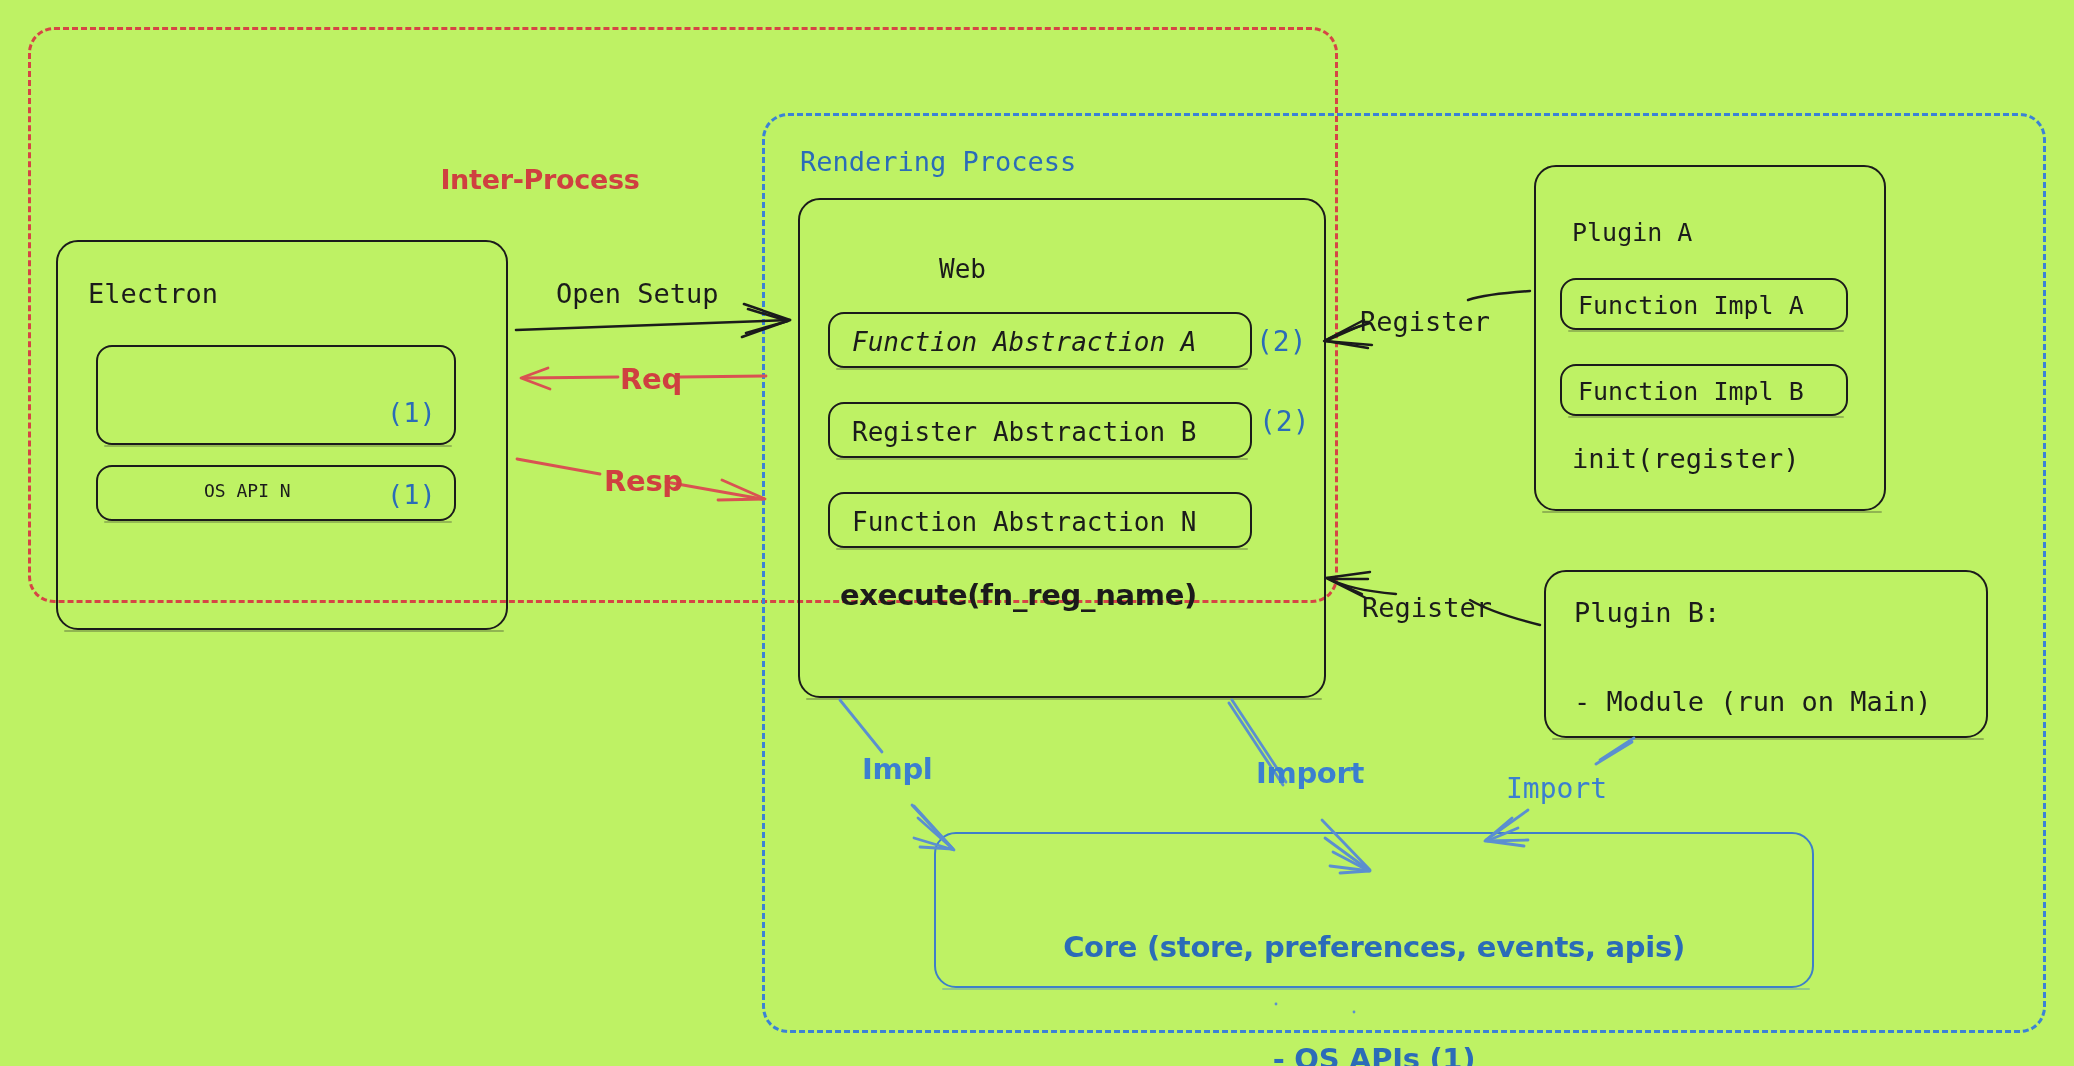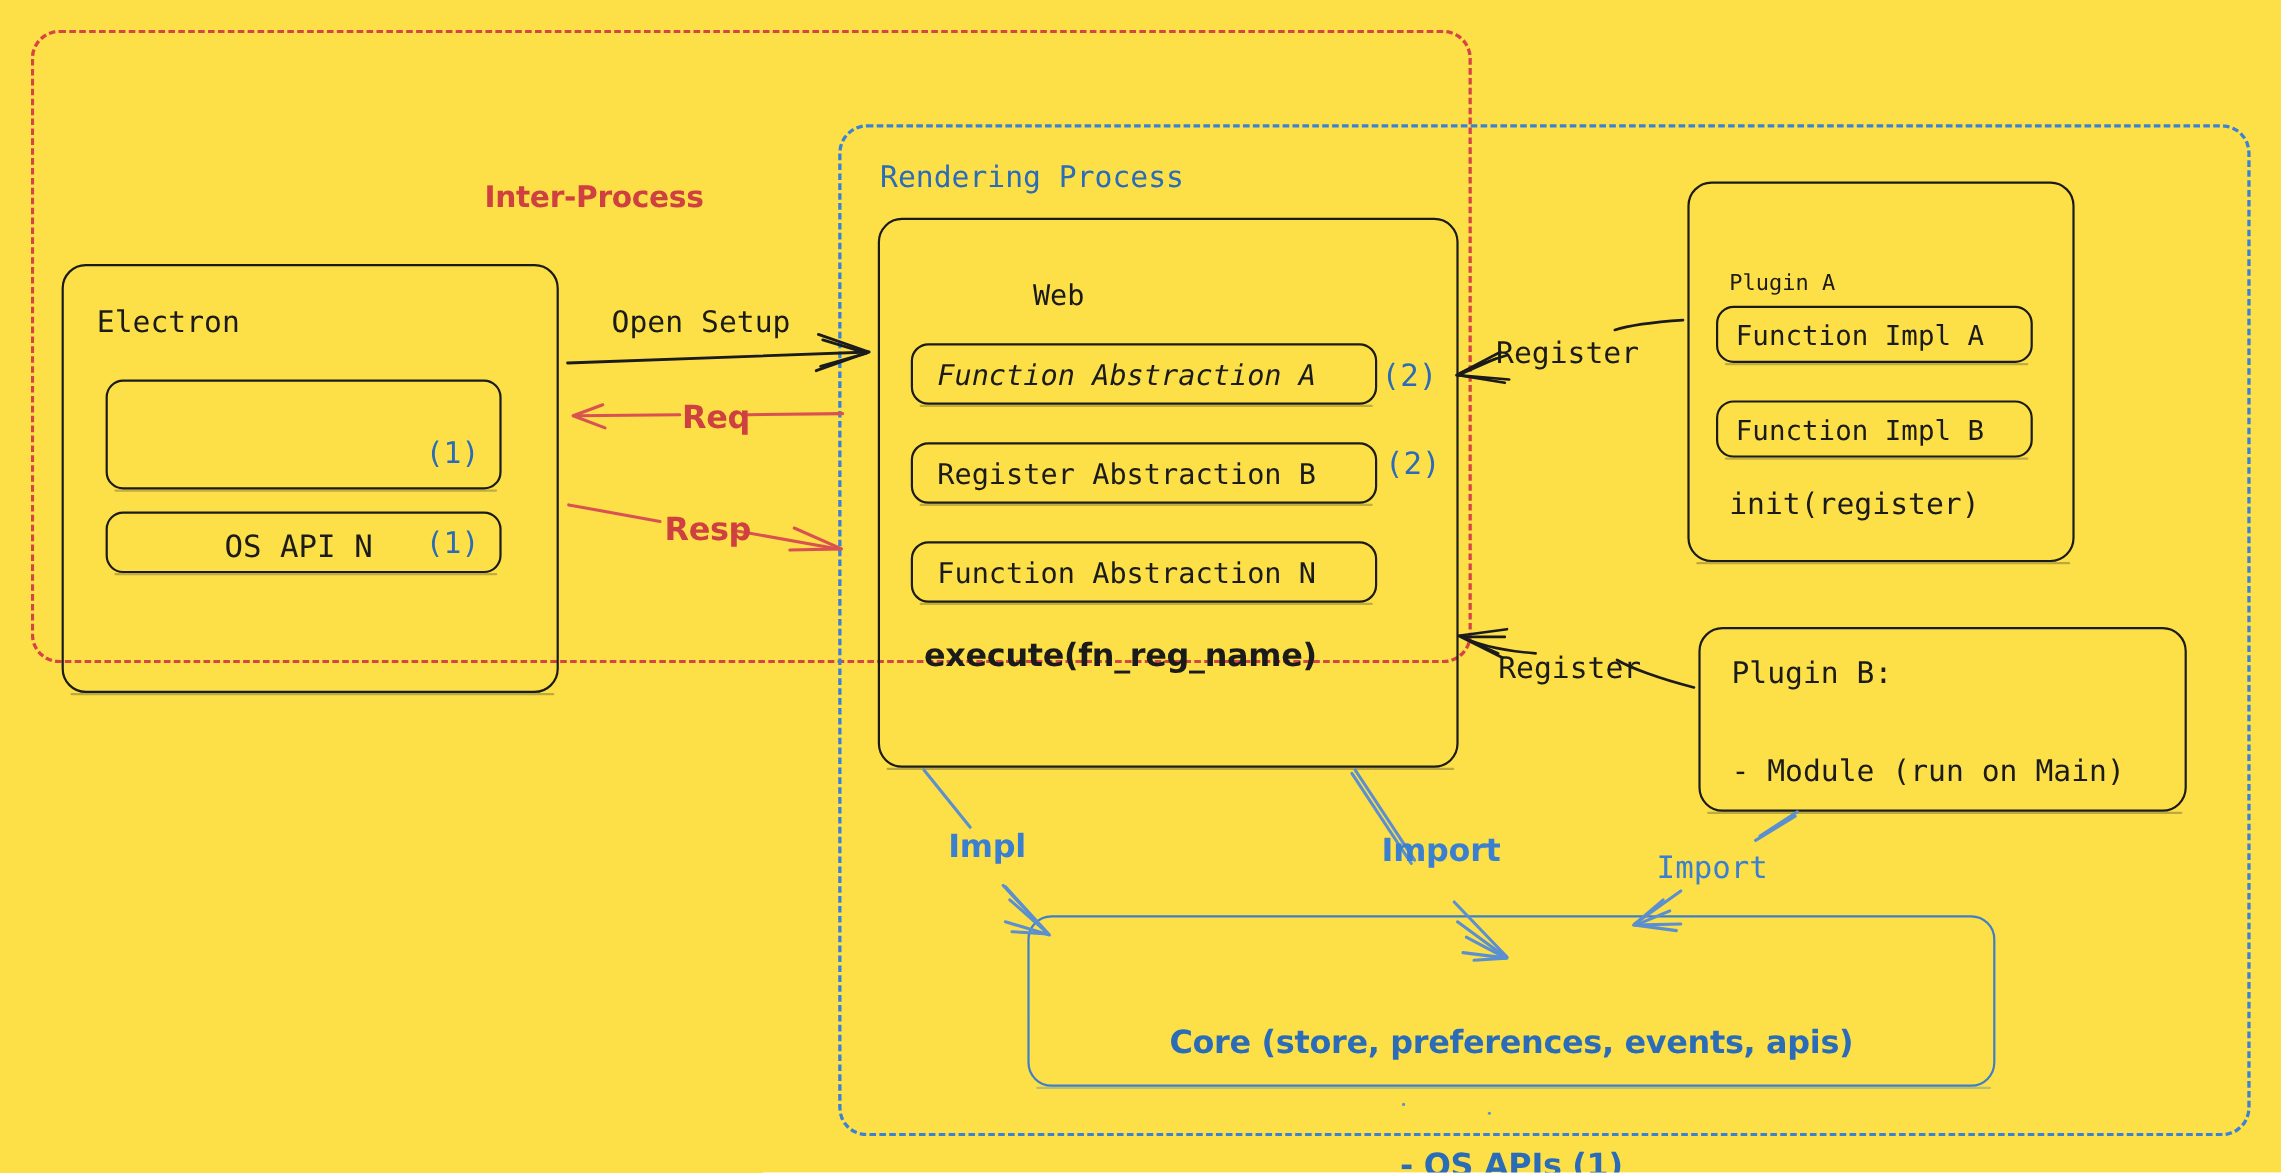--- a/index.html
+++ b/index.html
@@ -1,18 +1,18 @@
 <!DOCTYPE html>
 <html><head>
 <meta charset="utf-8">
 <style>
   html,body{margin:0;padding:0;background:#ffffff;}
   body{width:2074px;height:1066px;overflow:hidden;
        font-family:"DejaVu Sans Mono","Liberation Mono",monospace;}
-  #stage{position:relative;width:2074px;height:1066px;background:#fde047;}
+  #stage{position:relative;width:2074px;height:1066px;background:#bef264;}
 
   
   .dashed{position:absolute;box-sizing:border-box;border-width:3px;border-style:dashed;
           border-radius:26px;background:transparent;}
   .dashed-red{border-color:#d64545;}
   .dashed-blue{border-color:#3b82d6;}
 
   
   .hbox{position:absolute;box-sizing:border-box;border:2.4px solid #1b1b1b;
         border-radius:22px;background:transparent;}
@@ -58,42 +58,42 @@
   <div class="t blue mono" style="left:800px;top:146px;font-size:27px;">Rendering Process</div>
 
   <div class="hbox" style="left:56px;top:240px;width:452px;height:390px;"></div>
 
   <div class="t mono" style="left:88px;top:278px;font-size:27px;">Electron</div>
 
   <div class="pill" style="left:96px;top:345px;width:360px;height:100px;"></div>
   <div class="t blue mono" style="left:387px;top:397px;font-size:27px;">(1)</div>
 
   <div class="pill" style="left:96px;top:465px;width:360px;height:56px;"></div>
-  <div class="t mono" style="left:204px;top:480px;font-size:28px;">OS API N</div>
+  <div class="t mono" style="left:204px;top:480px;font-size:18px;">OS API N</div>
   <div class="t blue mono" style="left:387px;top:479px;font-size:27px;">(1)</div>
 
   <div class="hbox" style="left:798px;top:198px;width:528px;height:500px;"></div>
 
   <div class="t mono" style="left:939px;top:254px;font-size:26px;">Web</div>
 
   <div class="pill" style="left:828px;top:312px;width:424px;height:56px;"></div>
   <div class="t mono" style="left:852px;top:327px;font-size:26px;font-style:italic;">Function Abstraction A</div>
   <div class="t blue mono" style="left:1256px;top:325px;font-size:28px;">(2)</div>
 
   <div class="pill" style="left:828px;top:402px;width:424px;height:56px;"></div>
   <div class="t mono" style="left:852px;top:417px;font-size:26px;">Register Abstraction B</div>
   <div class="t blue mono" style="left:1259px;top:405px;font-size:28px;">(2)</div>
 
   <div class="pill" style="left:828px;top:492px;width:424px;height:56px;"></div>
   <div class="t mono" style="left:852px;top:507px;font-size:26px;">Function Abstraction N</div>
 
   <div class="t hand" style="left:840px;top:578px;font-size:29px;">execute(fn_reg_name)</div>
 
   <div class="hbox" style="left:1534px;top:165px;width:352px;height:346px;"></div>
-  <div class="t mono" style="left:1572px;top:218px;font-size:20px;margin-top:27px;">Plugin A</div>
+  <div class="t mono" style="left:1572px;top:218px;font-size:25px;">Plugin A</div>
 
   <div class="pill" style="left:1560px;top:278px;width:288px;height:52px;"></div>
   <div class="t mono" style="left:1578px;top:291px;font-size:25px;">Function Impl A</div>
 
   <div class="pill" style="left:1560px;top:364px;width:288px;height:52px;"></div>
   <div class="t mono" style="left:1578px;top:377px;font-size:25px;">Function Impl B</div>
 
   <div class="t mono" style="left:1572px;top:443px;font-size:27px;">init(register)</div>
 
   <div class="hbox" style="left:1544px;top:570px;width:444px;height:168px;"></div>

